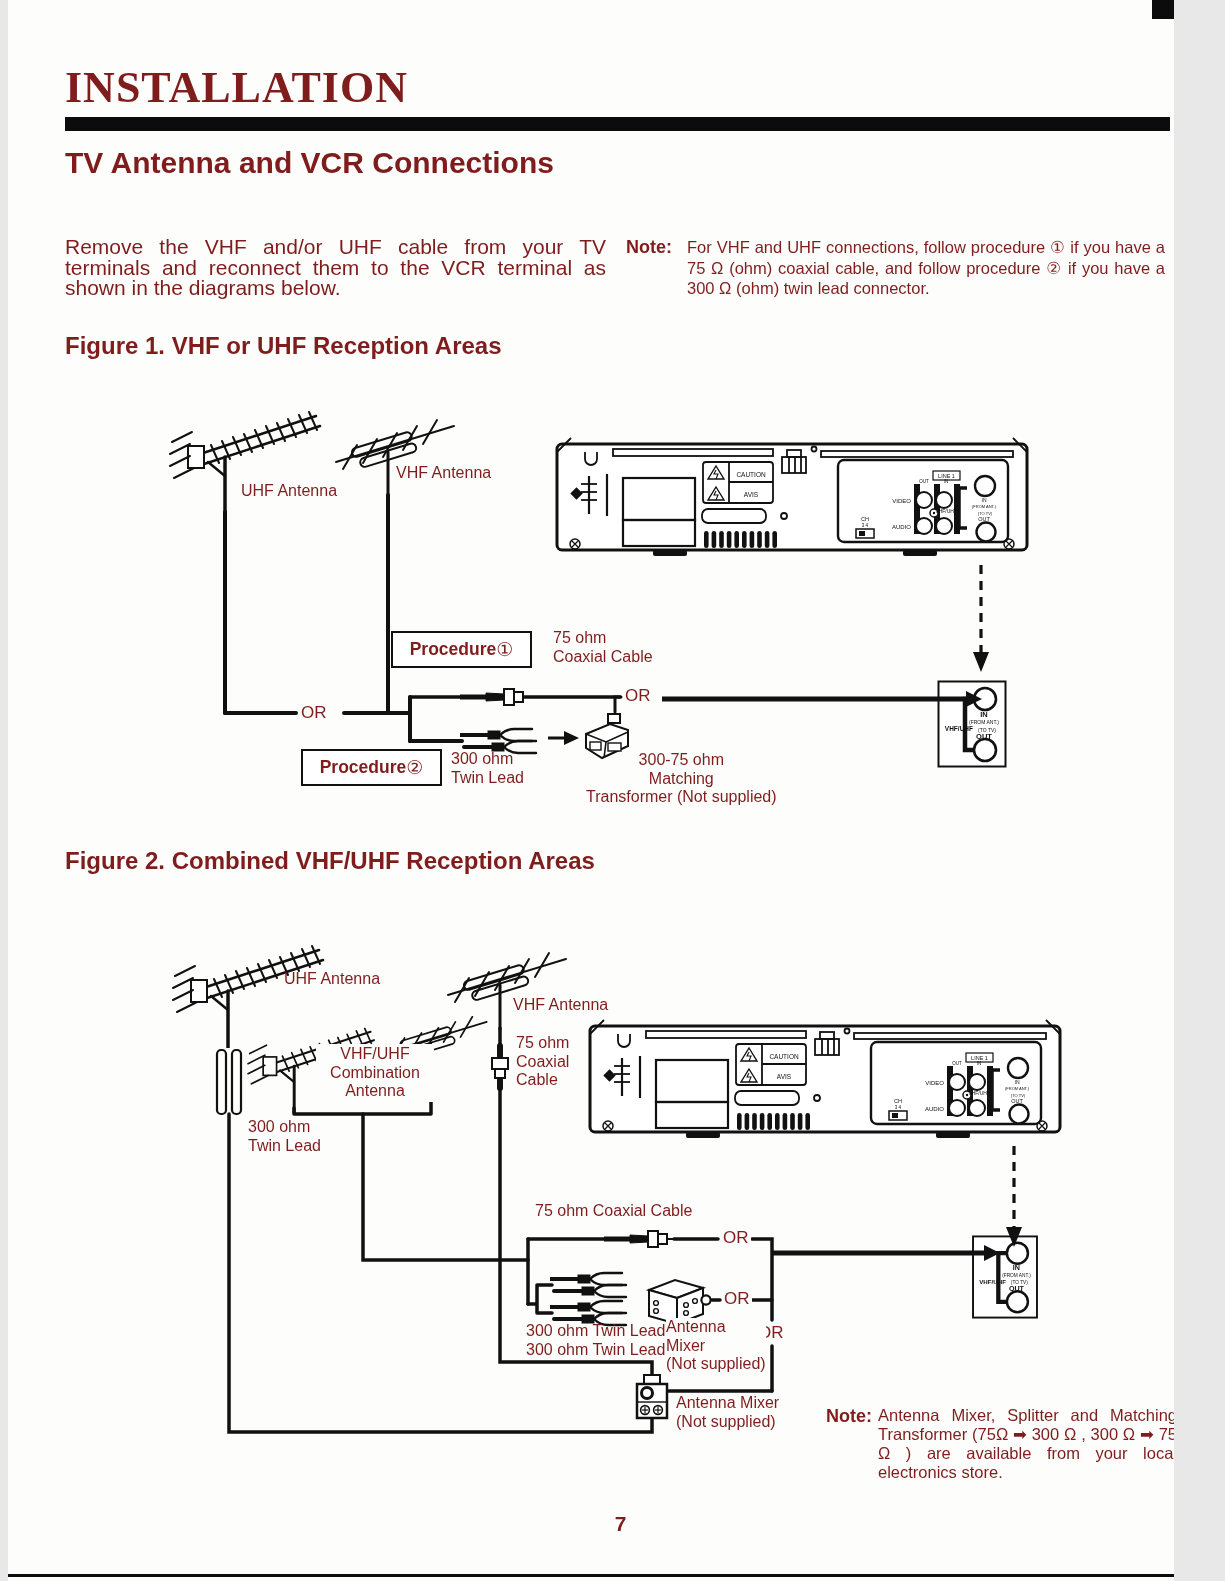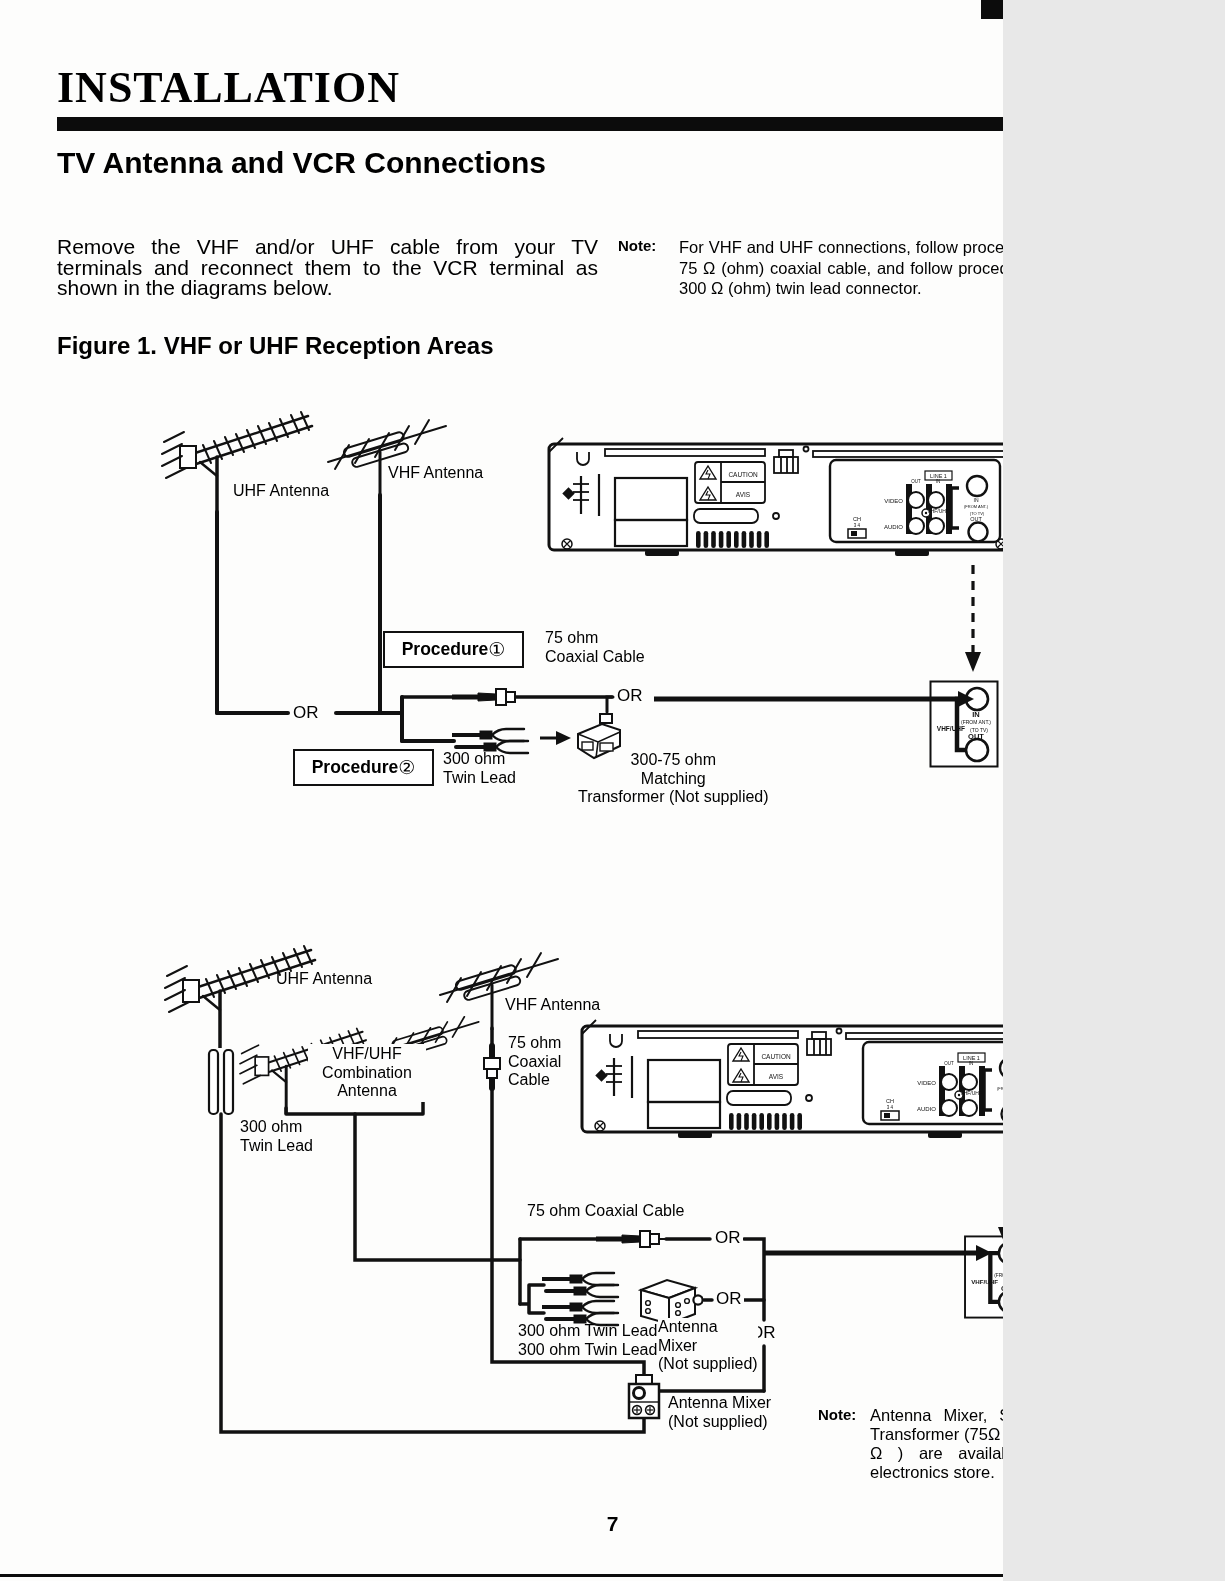--- a/index.html
+++ b/index.html
@@ -1,26 +1,26 @@
 <!DOCTYPE html>
 <html><head>
 <meta charset="utf-8">
 <style>
   html,body{margin:0;padding:0;background:#e8e8e8;}
-  #page{position:relative;width:1003px;height:1581px;background:#fdfdfc;overflow:hidden;
-        font-family:"Liberation Sans",sans-serif;color:#000000;}
+  #page{position:relative;width:1166px;height:1581px;background:#fdfdfc;overflow:hidden;
+        font-family:"Liberation Sans",sans-serif;color:#7f1d1d;margin-left:8px;}
   .abs{position:absolute;}
   #doc-title{left:57px;top:62px;font-family:"Liberation Serif",serif;font-weight:bold;
              font-size:44px;letter-spacing:1px;}
   #title-rule{left:57px;top:117px;width:1105px;height:14px;background:#0c0c0c;}
   #corner-tab{right:0;top:0;width:22px;height:19px;background:#0c0c0c;}
   #section-title{left:57px;top:146px;font-weight:bold;font-size:30px;}
   #intro{left:58px;top:203px;width:1100px;font-size:16.5px;}
   #col-left{left:57px;top:237px;width:541px;font-size:21px;line-height:20.5px;text-align:justify;}
-  .note-label{font-weight:bold;font-size:15px;}
+  .note-label{font-weight:bold;font-size:18px;}
   #note1-label{left:618px;top:237px;}
   #note1-text{left:679px;top:237px;width:478px;font-size:16.5px;line-height:20.5px;text-align:justify;}
   .fig-title{font-weight:bold;font-size:24px;}
   #fig1-title{left:57px;top:332px;}
   #fig2-title{left:57px;top:847px;}
   .lbl{position:absolute;font-size:16px;line-height:18.5px;white-space:pre-line;}
   .orlbl{position:absolute;font-size:17px;line-height:20px;background:#fdfdfc;padding:0 2px;}
   .proc-box{position:absolute;border:2.5px solid #111;background:#fff;width:137px;height:33px;
             display:flex;align-items:center;justify-content:center;gap:0;}
   .proc-box .pl{font-weight:bold;font-size:17.5px;}
@@ -342,20 +342,21 @@
   <div class="proc-box txt-layer" style="left:293px;top:749px;">
     <span class="pl">Procedure</span>
     <span class="pn">②</span>
   </div>
   <div class="lbl txt-layer" style="left:443px;top:750px;">300 ohm
 Twin Lead</div>
   <div class="lbl txt-layer" style="left:578px;top:751px;text-align:center;">300-75 ohm
 Matching
 Transformer (Not supplied)</div>
 
+  <div class="abs txt-layer fig-title" id="fig2-title">Figure 2. Combined VHF/UHF Reception Areas</div>
 
   <div class="lbl txt-layer" style="left:276px;top:970px;">UHF Antenna</div>
   <div class="lbl txt-layer" style="left:505px;top:996px;">VHF Antenna</div>
   <div class="lbl txt-layer" id="combo-label" style="left:308px;top:1044px;width:112px;">VHF/UHF
 Combination
 Antenna</div>
   <div class="lbl txt-layer" style="left:240px;top:1118px;background:#fdfdfc;">300 ohm
 Twin Lead</div>
   <div class="lbl txt-layer" style="left:508px;top:1034px;">75 ohm
 Coaxial

